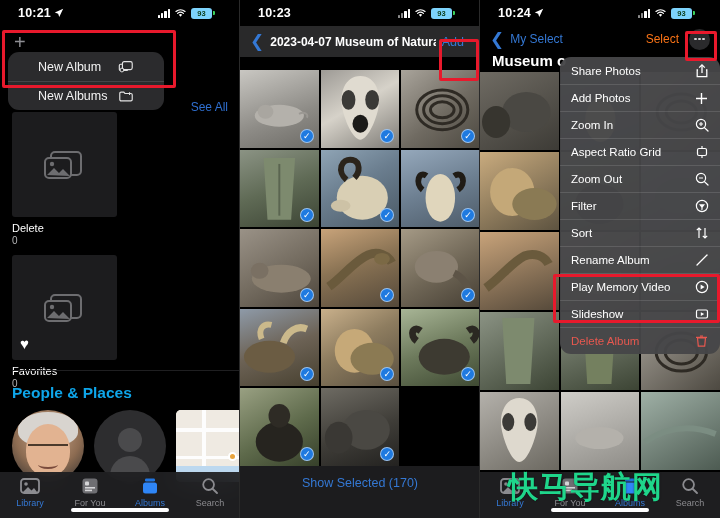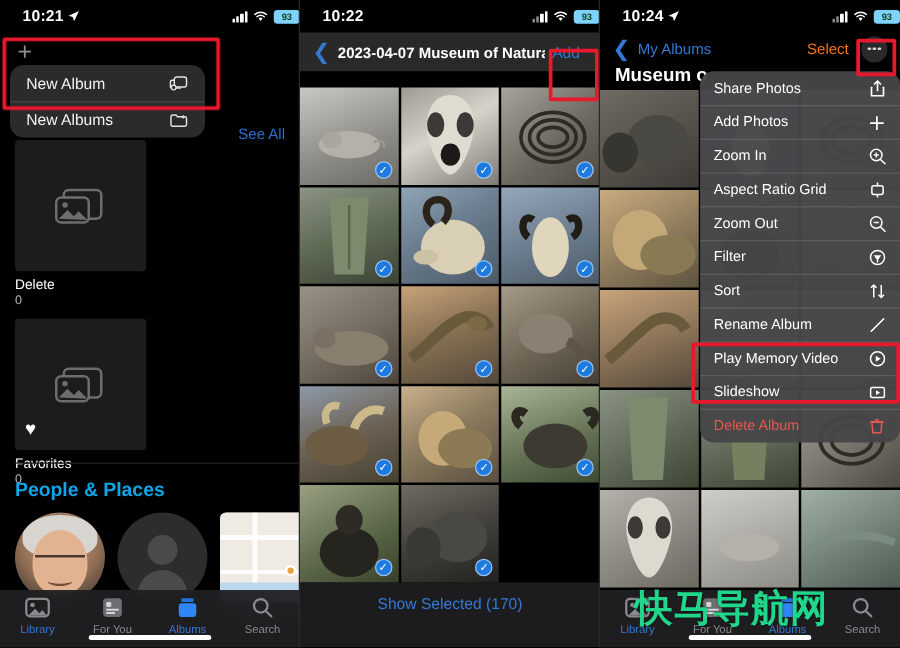--- a/index.html
+++ b/index.html
@@ -12,21 +12,21 @@
   .screen { position: relative; width: 720px; height: 518px; display: flex; }
   .panel { position: relative; height: 518px; overflow: hidden; background: #000; }
   .p1 { width: 240px; }
   .p2 { width: 240px; }
   .p3 { width: 240px; }
 
   
   .statusbar {
     position: relative; height: 26px; width: 100%;
     display: flex; align-items: center; justify-content: space-between;
-    padding: 0 0 0 18px; color: #fff;
+    padding: 0 28px 0 18px; color: #fff;
     font-size: 12.5px; font-weight: bold; z-index: 30;
   }
   .sb-left { display: flex; align-items: center; gap: 3px; letter-spacing: 0.2px;}
   .sb-right { display: flex; align-items: center; gap: 4px; }
   .loc-arrow { display:inline-block; width:10px; height:10px; }
   .bars { display: flex; align-items: flex-end; gap: 1.2px; height: 9px; }
   .bars i { width: 2.2px; background: #fff; display: block; border-radius: .5px;}
   .bars i:nth-child(1){height:3px;} .bars i:nth-child(2){height:5px;}
   .bars i:nth-child(3){height:7px;} .bars i:nth-child(4){height:9px;}
   .bars.dim i:nth-child(1),.bars.dim i:nth-child(2){background:#8b8b8b;}
@@ -44,21 +44,21 @@
     position: absolute; left: 14px; top: 6px; color: #8e8e93;
     font-size: 20px; line-height: 1; font-weight: 300;
   }
   .ctx-menu {
     position: absolute; left: 8px; top: 52px; width: 156px;
     background: #2b2b2d; border-radius: 11px; overflow: hidden;
     backdrop-filter: blur(10px); z-index: 18;
   }
   .ctx-item {
     display: flex; align-items: center; justify-content: space-between;
-    padding: 0 13px; height: 29px; color: #f2f2f2; font-size: 12.5px;
+    padding: 0 30px; height: 29px; color: #f2f2f2; font-size: 12.5px;
   }
   .ctx-item + .ctx-item { border-top: 1px solid rgba(255,255,255,0.13); }
   .ctx-ic { width: 16px; height: 15px; opacity: .95; }
 
   .see-all {
     position: absolute; right: 12px; top: 100px; color: #2f6fd0;
     font-size: 12px; z-index: 5;
   }
   .album-scroll { position: absolute; top: 112px; left: 0; right: 0; bottom: 46px; }
   .album-card { position: absolute; left: 12px; width: 105px; }
@@ -326,21 +326,21 @@
       <div class="home-ind"></div>
     </div>
 
     <div class="redbox" style="left:2px; top:30px; width:174px; height:58px;"></div>
   </div>
 
   <div class="panel p2">
 
     <div class="statusbar">
       <div class="sb-left">
-        <span>10:22</span>
+        <span>10:23</span>
       </div>
       <div class="sb-right">
         <span class="bars dim">
             <i></i>
             <i></i>
             <i></i>
             <i></i>
           </span>
         <svg class="wifi" viewBox="0 0 16 12">
           <path d="M8 10.6l2-2.4a3 3 0 00-4 0z" fill="#fff"></path>
@@ -499,21 +499,21 @@
           <path d="M8 10.6l2-2.4a3 3 0 00-4 0z" fill="#fff"></path>
           <path d="M2.4 4.1A8.6 8.6 0 0113.6 4.1" stroke="#fff" stroke-width="1.5" fill="none" stroke-linecap="round"></path>
           <path d="M4.4 6.5A5.6 5.6 0 0111.6 6.5" stroke="#fff" stroke-width="1.5" fill="none" stroke-linecap="round"></path>
         </svg>
         <span class="batt">93</span>
       </div>
     </div>
 
     <div class="navbar3">
       <span class="back-chev">❮</span>
-      <span class="myalbums">My Albums</span>
+      <span class="myalbums">My Select</span>
       <span class="select-btn">Select</span>
       <span class="more-btn">
           <i></i>
           <i></i>
           <i></i>
         </span>
     </div>
 
     <div class="albumtitle3">Museum o</div>
 

